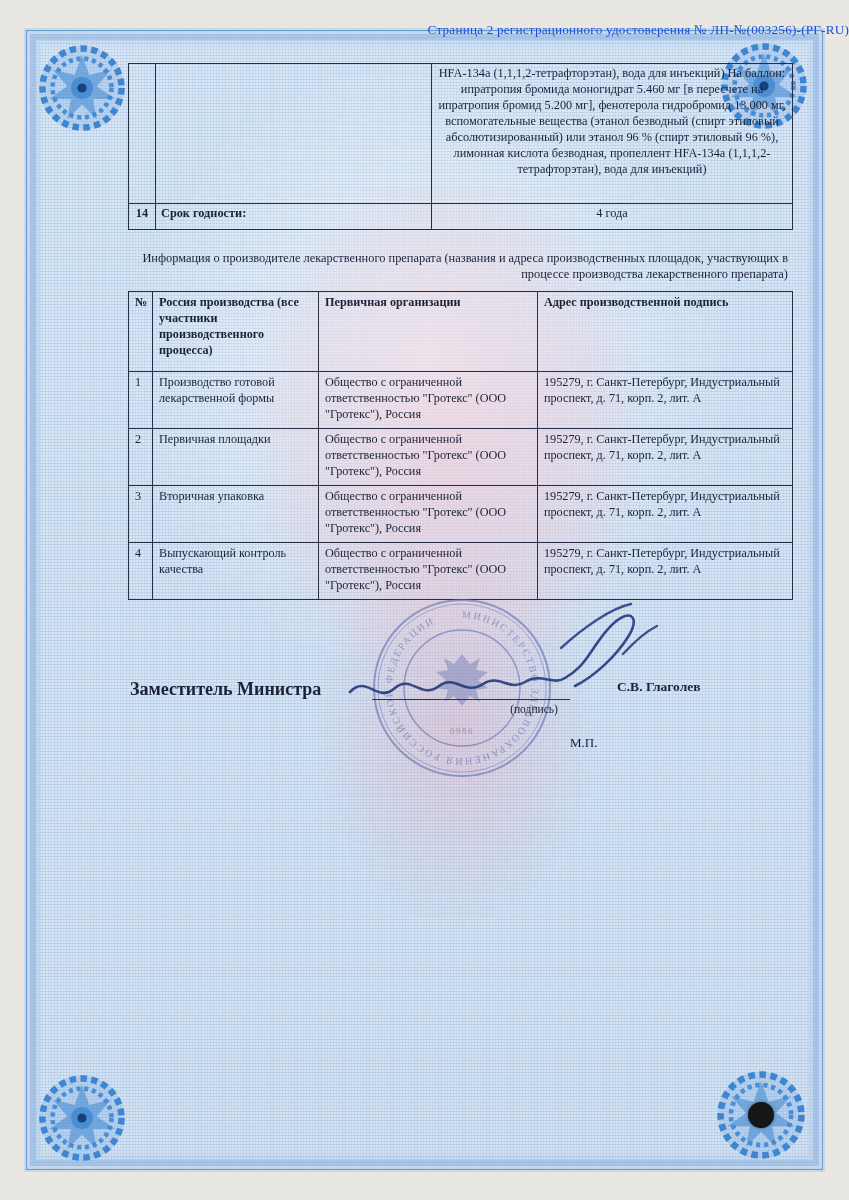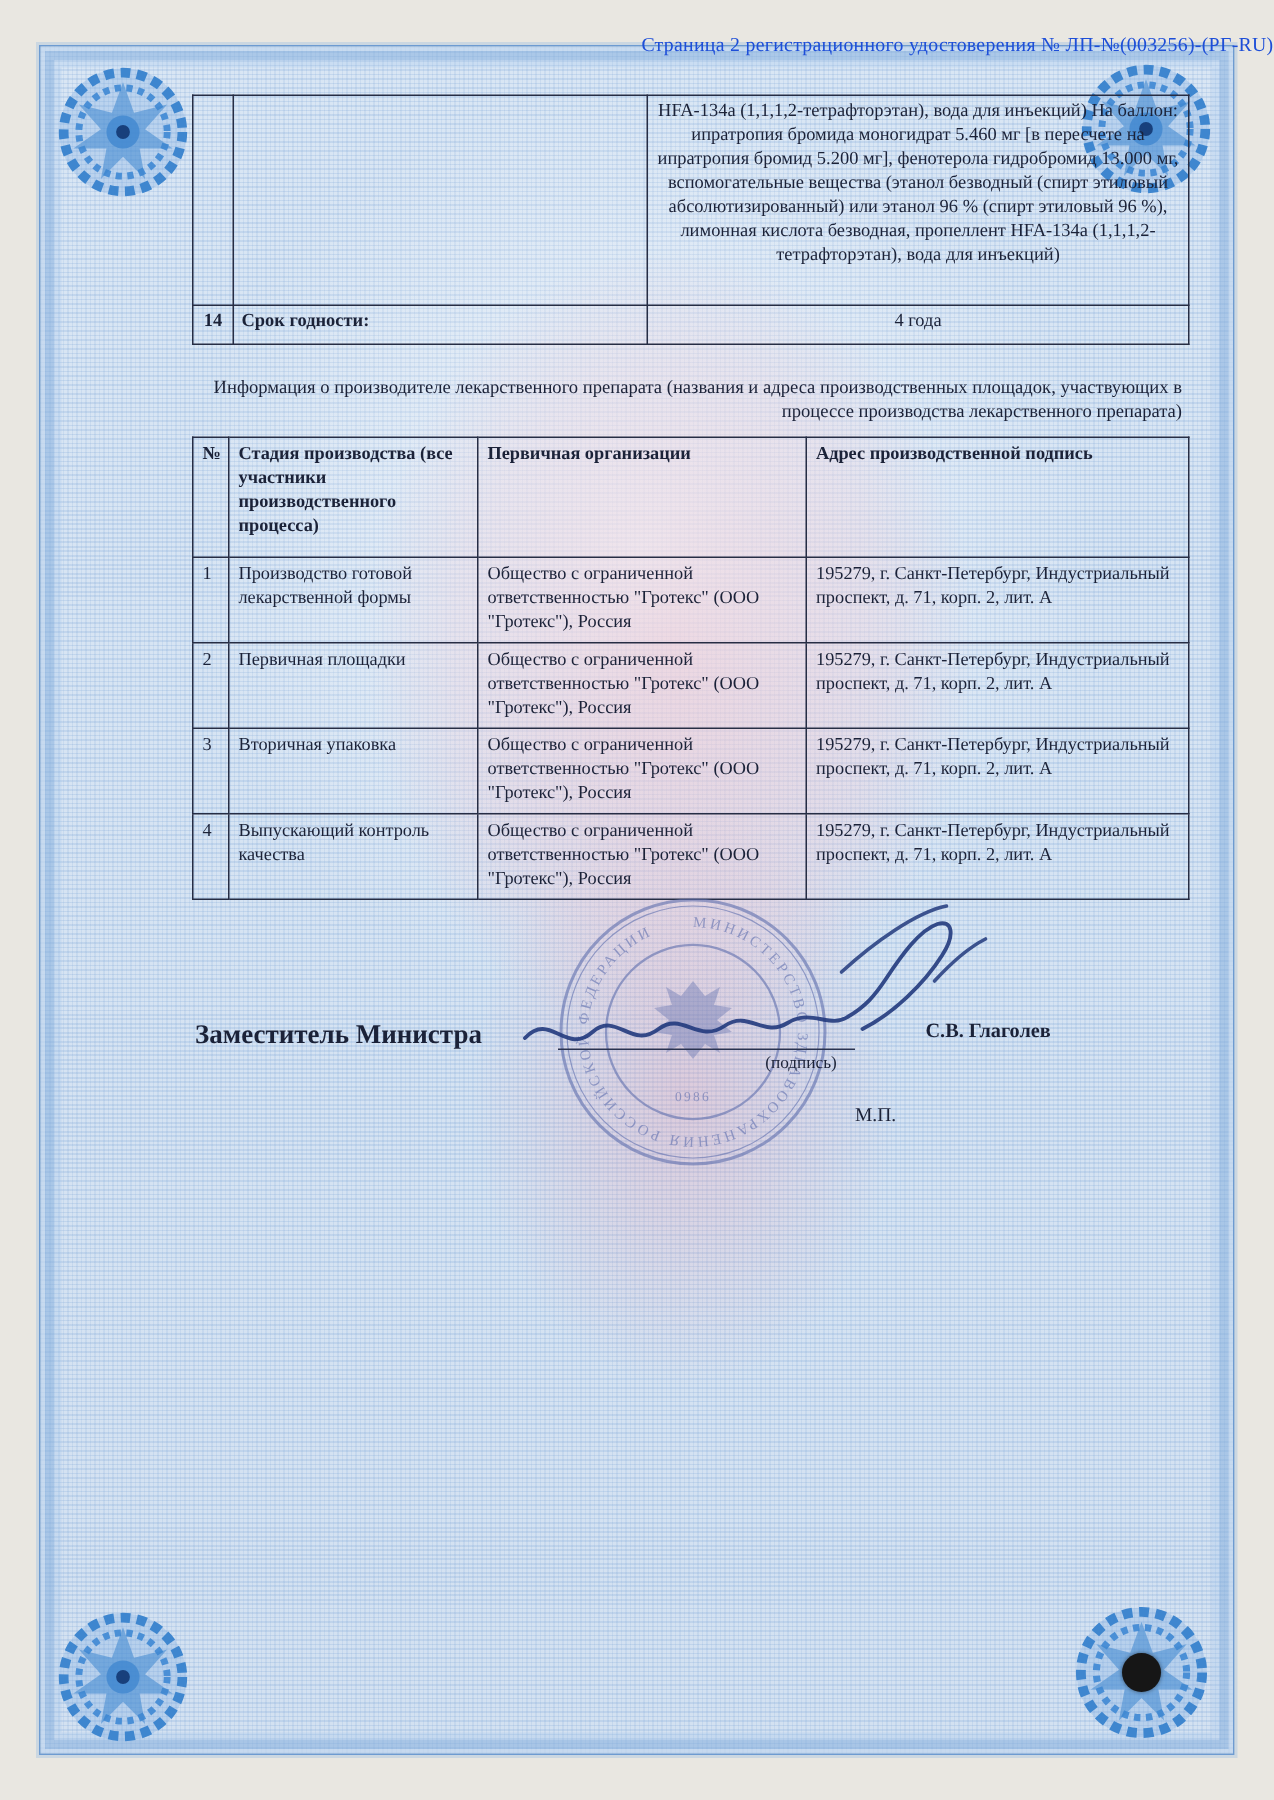--- a/index.html
+++ b/index.html
@@ -116,21 +116,21 @@
   <table class="t2">
     <colgroup>
         <col style="width:24px">
         <col style="width:166px">
         <col style="width:219px">
         <col style="width:255px">
       </colgroup>
     <tbody>
         <tr class="head">
       <th>№</th>
-      <th>Стадия производства (все участники производственного процесса)</th>
+      <th>Россия производства (все участники производственного процесса)</th>
       <th>Первичная организации</th>
       <th>Адрес производственной подпись</th>
     </tr>
     <tr class="r">
       <td>1</td>
       <td>Производство готовой лекарственной формы</td>
       <td>Общество с ограниченной ответственностью "Гротекс" (ООО "Гротекс"), Россия</td>
       <td>195279, г. Санкт-Петербург, Индустриальный проспект, д. 71, корп. 2, лит. А</td>
     </tr>
     <tr class="r">

